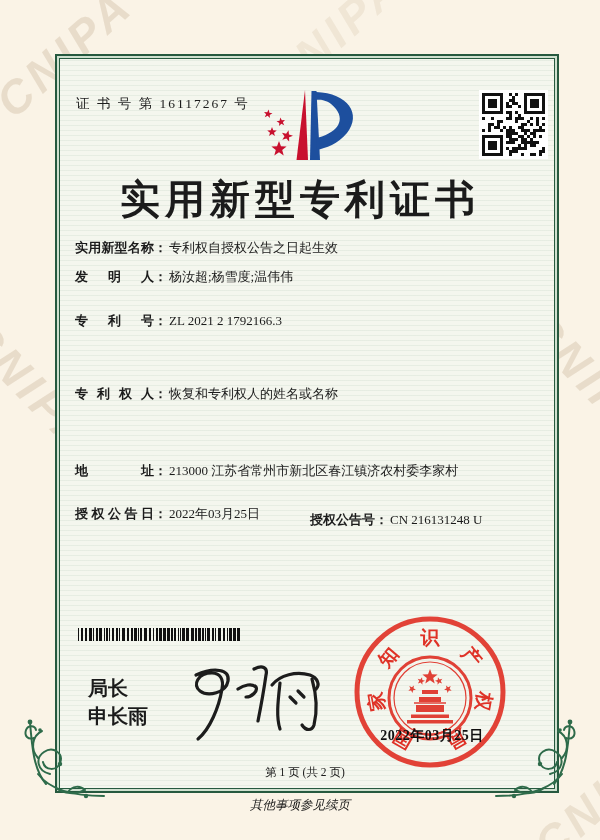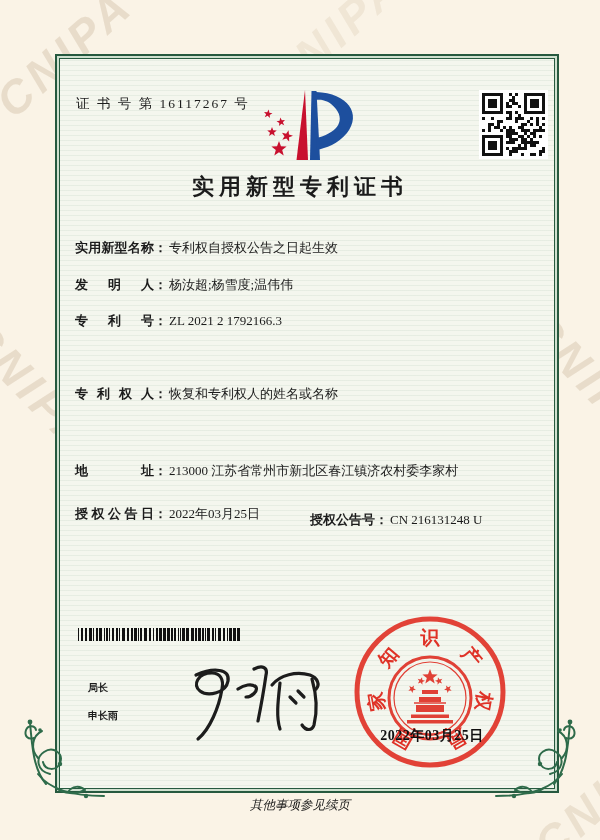--- a/index.html
+++ b/index.html
@@ -36,42 +36,42 @@
   .corner.bl{left:16px; top:712px;}
   .corner.br{left:488px; top:712px; transform:scaleX(-1);}
   
   .cert-no{
     position:absolute; left:76px; top:95px; font-size:13.5px; letter-spacing:2px;
   }
   .logo{position:absolute; left:250px; top:84px; width:120px; height:85px;}
   .qr{position:absolute; left:479px; top:90px; width:69px; height:69px; background:#fff; padding:3px; box-sizing:border-box;}
   .title{
     position:absolute; left:0; top:172px; width:600px; text-align:center;
-    font-size:22px; font-weight:700; letter-spacing:5px;
+    font-size:40px; font-weight:700; letter-spacing:5px;
   }
   
   .row{position:absolute; left:75px; width:460px; font-size:13px; white-space:nowrap;}
   .row .lab{display:inline-block; width:79px; text-align:justify; text-align-last:justify; font-weight:600; vertical-align:bottom;}
   .row .col{font-weight:600;}
   .row .val{margin-left:2px;}
-  .r1{top:239px;} .r2{top:276px;font-family:Liberation Serif, serif;} .r3{top:312px;} .r4{top:349px;}
+  .r1{top:239px;} .r2{top:268px;font-family:Liberation Serif, serif;} .r3{top:312px;} .r4{top:349px;}
   .r5{top:385px;} .r6{top:422px;margin-top:40px;} .r7{top:457px;margin-top:48px;}
   .grant2{position:absolute; left:235px; top:6px;}
   
   .paras{
     position:absolute; left:75px; top:485px; width:452px;
     font-size:12.8px; line-height:20.6px; font-style:italic; color:#232323;
     text-align:justify;
   }
   .paras p{margin:0; text-indent:2em;}
   
   .barcode{position:absolute; left:78px; top:628px; height:13px; font-size:0; white-space:nowrap;}
   .barcode i{display:inline-block; height:13px; background:#111;}
   .barcode b{display:inline-block; height:13px;}
-  .director{position:absolute; left:88px; top:674px; font-size:10px; font-weight:700; line-height:28px;}
+  .director{position:absolute; left:88px; top:674px; font-size:20px; font-weight:700; line-height:28px;}
   .sig{position:absolute; left:168px; top:645px; width:175px; height:100px;}
   .seal{position:absolute; left:350px; top:612px; width:160px; height:160px;}
   .seal-date{
     position:absolute; left:352px; top:727px; width:160px; text-align:center;
     font-size:14px; font-weight:700; color:#101010; letter-spacing:0.5px;
   }
   .page-no{position:absolute; left:55px; top:765px; width:500px; text-align:center; font-size:11.5px;}
   .cont-note{position:absolute; left:0; top:797px; width:600px; text-align:center; font-size:12.5px; font-style:italic;}
 </style>
 </head>
@@ -329,15 +329,16 @@
       <rect x="-19" y="16.5" width="38" height="3.5" stroke="none"></rect>
       <rect x="-14" y="7" width="28" height="7" stroke="none"></rect>
       <rect x="-11" y="-1" width="22" height="5" stroke="none"></rect>
       <rect x="-8" y="-8" width="16" height="4" stroke="none"></rect>
       <path d="M-16,5 L16,5" stroke-width="1.5" fill="none"></path>
       <path d="M-16,30 a16,7 0 0 0 32,0" fill="none" stroke-width="2"></path>
     </g>
   </svg>
   <div class="seal-date">2022年03月25日</div>
 
+  <div class="page-no">第 1 页 (共 2 页)</div>
   <div class="cont-note">其他事项参见续页</div>
 
 </div>
 
 </body></html>

